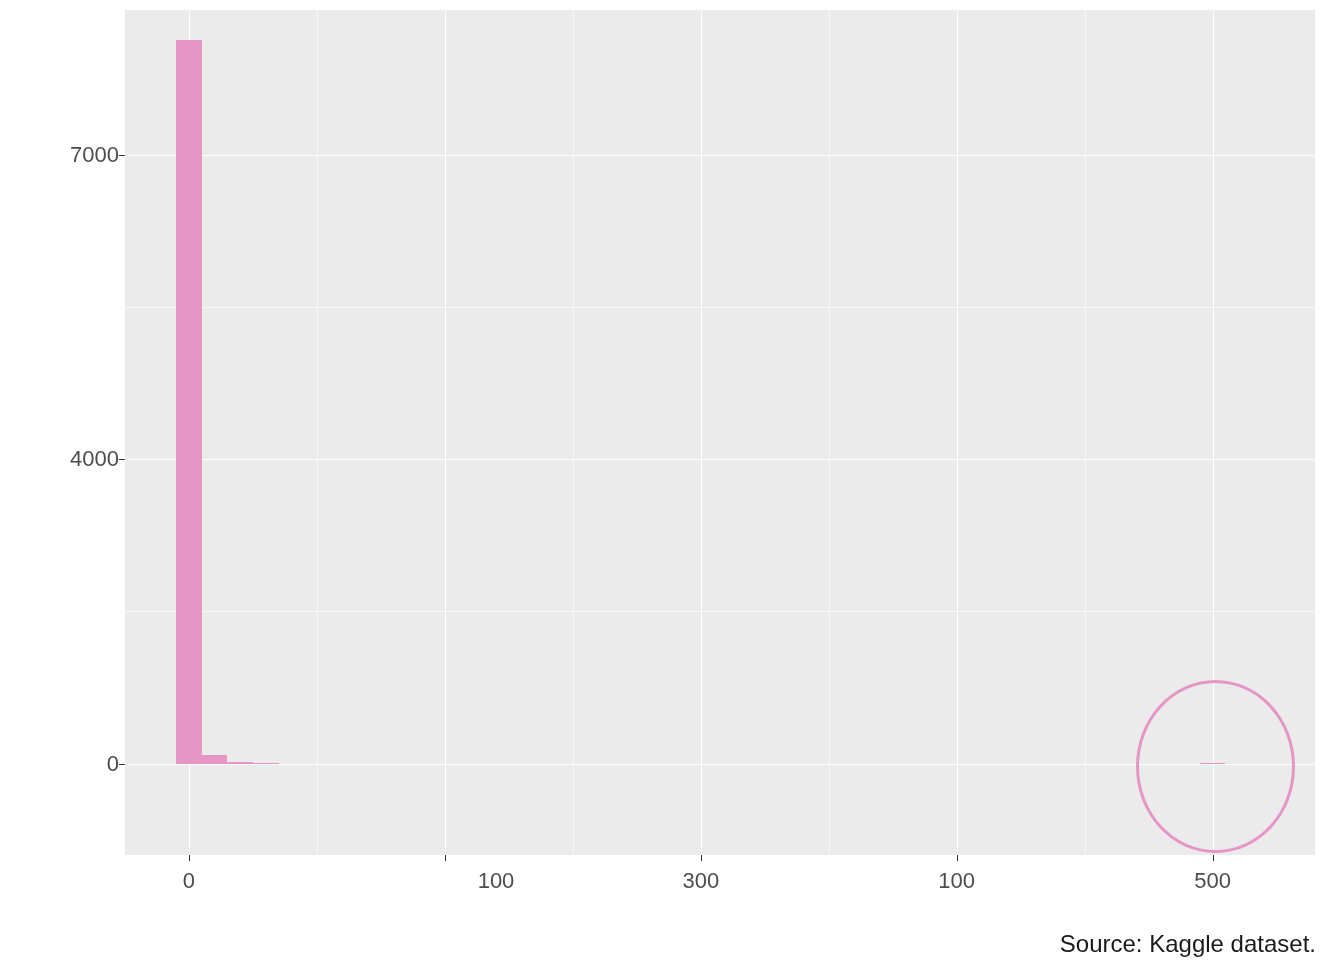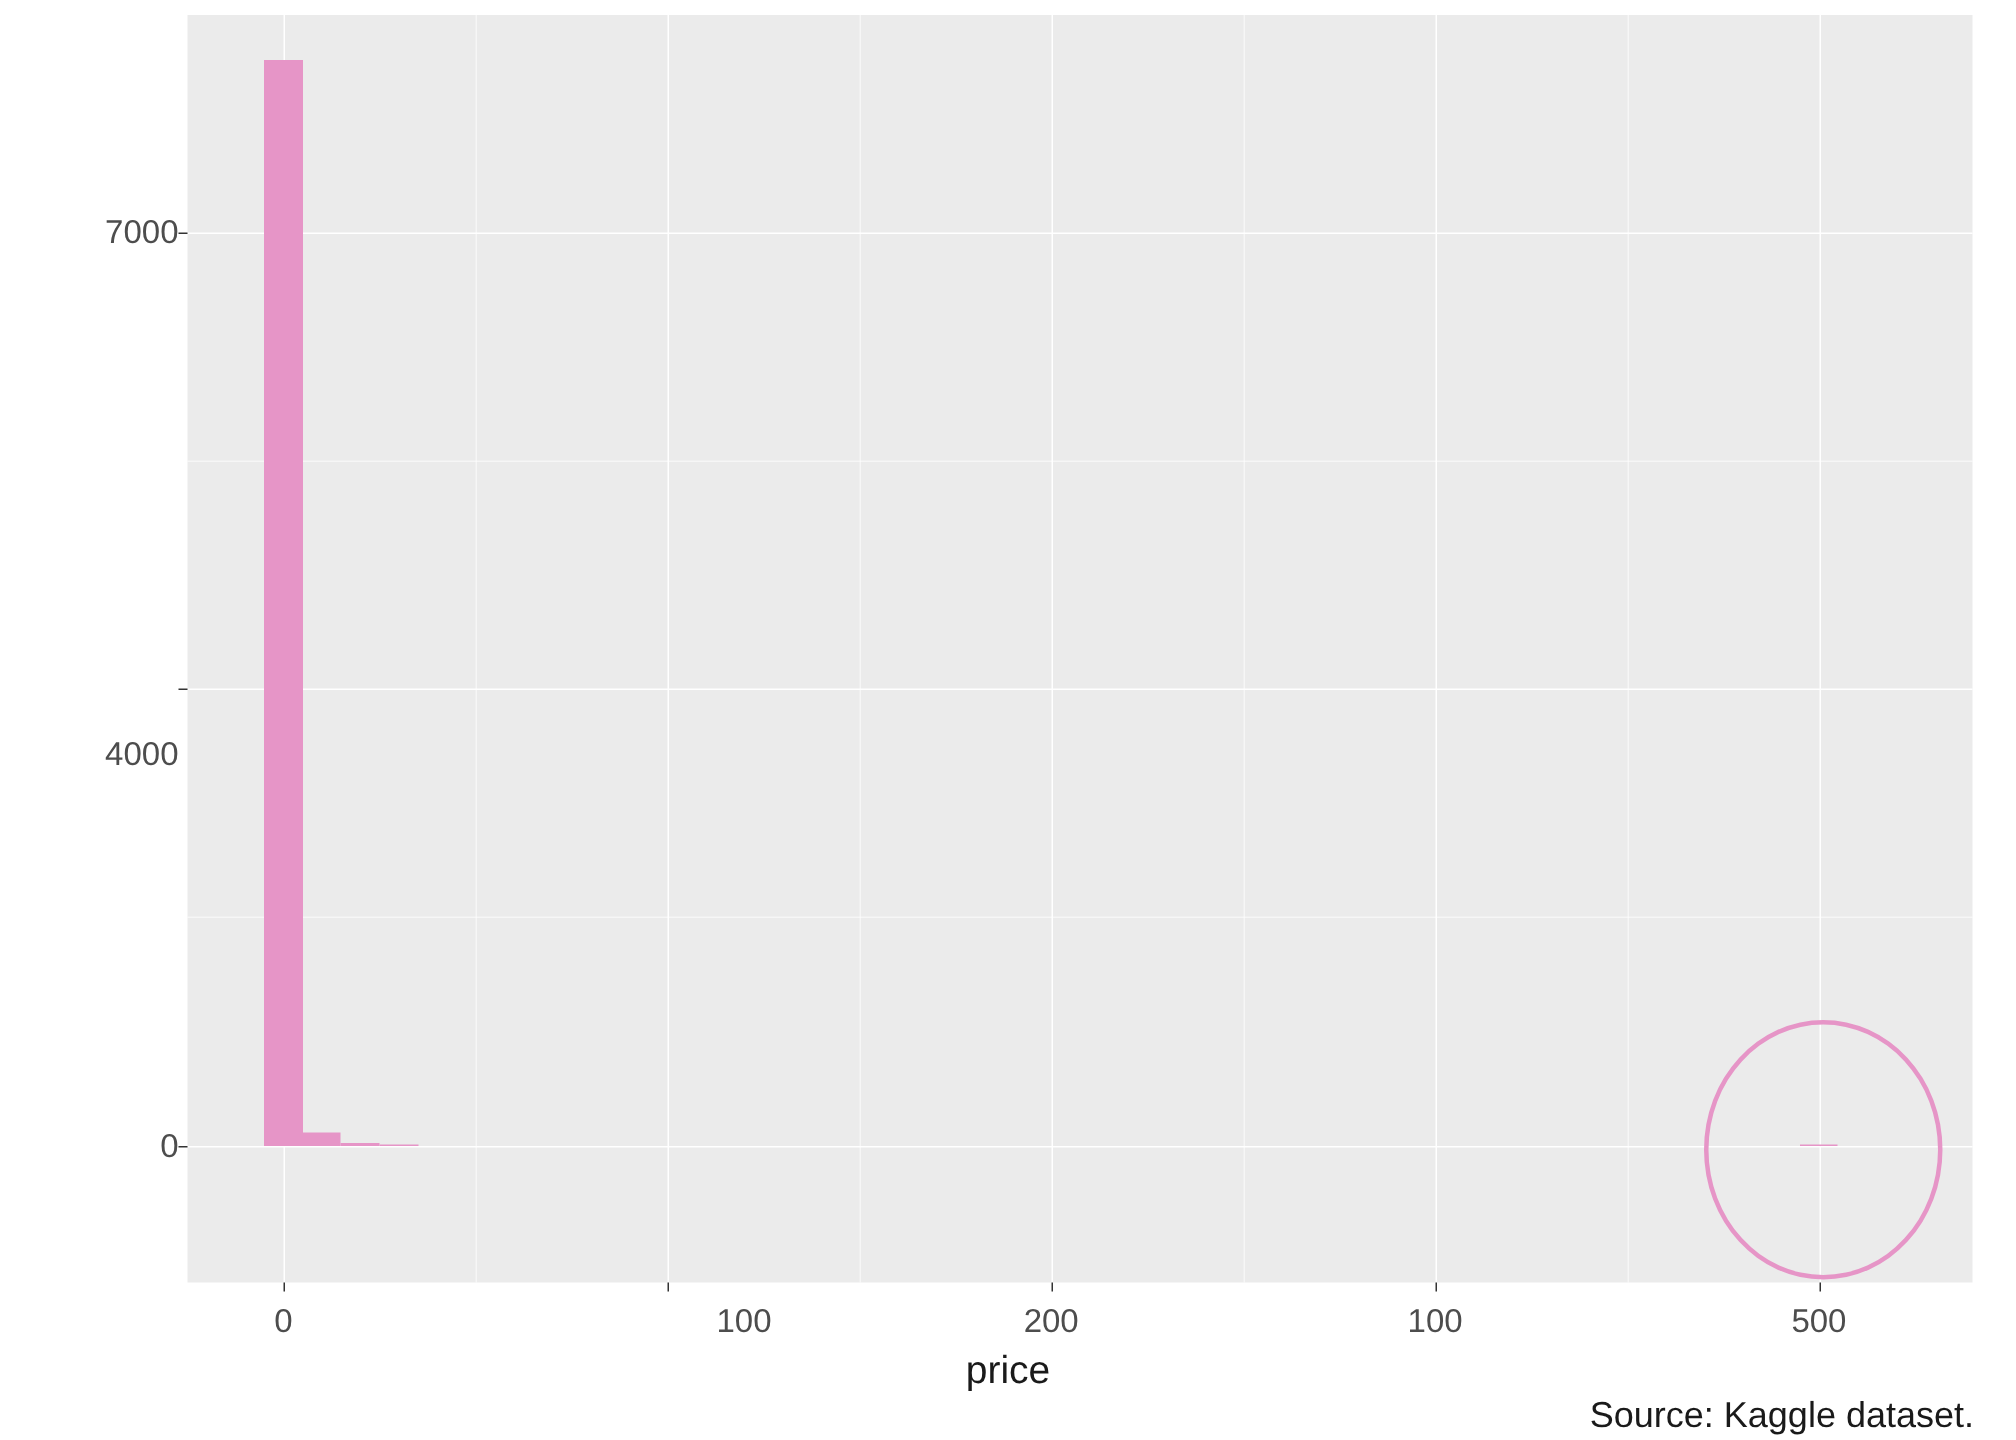--- a/index.html
+++ b/index.html
@@ -121,30 +121,29 @@
       <div class="gridline-v minor" style="left: 959.677px;"></div>
       <div class="bar" style="left: 51.1828px; width: 25.5914px; top: 30.4505px; height: 723.198px;"></div>
       <div class="bar" style="left: 76.7742px; width: 25.5914px; top: 744.514px; height: 9.13514px;"></div>
       <div class="bar" style="left: 102.366px; width: 25.5914px; top: 752.126px; height: 1.52252px;"></div>
       <div class="bar" style="left: 127.957px; width: 25.5914px; top: 753.268px; height: 1px;"></div>
       <div class="bar" style="left: 1074.84px; width: 25.5914px; top: 753.268px; height: 1px;"></div>
       <div class="annot-ellipse" style="left: 1010.86px; top: 669.91px; width: 153.548px; height: 167.477px;"></div>
     </div>
 
   <div class="tick-y" id="yt0" style="top: 763.649px;">0</div>
-  <div class="tick-y" id="yt1" style="top: 459.144px; margin-top: 44px;">4000</div>
+  <div class="tick-y" id="yt1" style="top: 459.144px;">4000</div>
   <div class="tick-y" id="yt2" style="top: 154.64px;">7000</div>
 
   <div class="tick-x" id="xt0" style="left: 188.978px;">0</div>
   <div class="tick-x" id="xt1" style="left: 456px; margin-left: 40px;">100</div>
-  <div class="tick-x" id="xt2" style="left: 700.806px;">200</div>
+  <div class="tick-x" id="xt2" style="left: 700.806px;">300</div>
   <div class="tick-x" id="xt3" style="left: 956.72px;">100</div>
   <div class="tick-x" id="xt4" style="left: 1212.63px;">500</div>
 
-  <div class="xlabel">price</div>
   <div class="caption">Source: Kaggle dataset.</div>
 
 <div class="tick-y-mark" style="top: 763.649px;"></div>
     <div class="tick-y-mark" style="top: 459.144px;"></div>
     <div class="tick-y-mark" style="top: 154.64px;"></div>
     <div class="tick-x-mark" style="left: 188.978px;"></div>
     <div class="tick-x-mark" style="left: 444.892px;"></div>
     <div class="tick-x-mark" style="left: 700.806px;"></div>
     <div class="tick-x-mark" style="left: 956.72px;"></div>
     <div class="tick-x-mark" style="left: 1212.63px;"></div>

